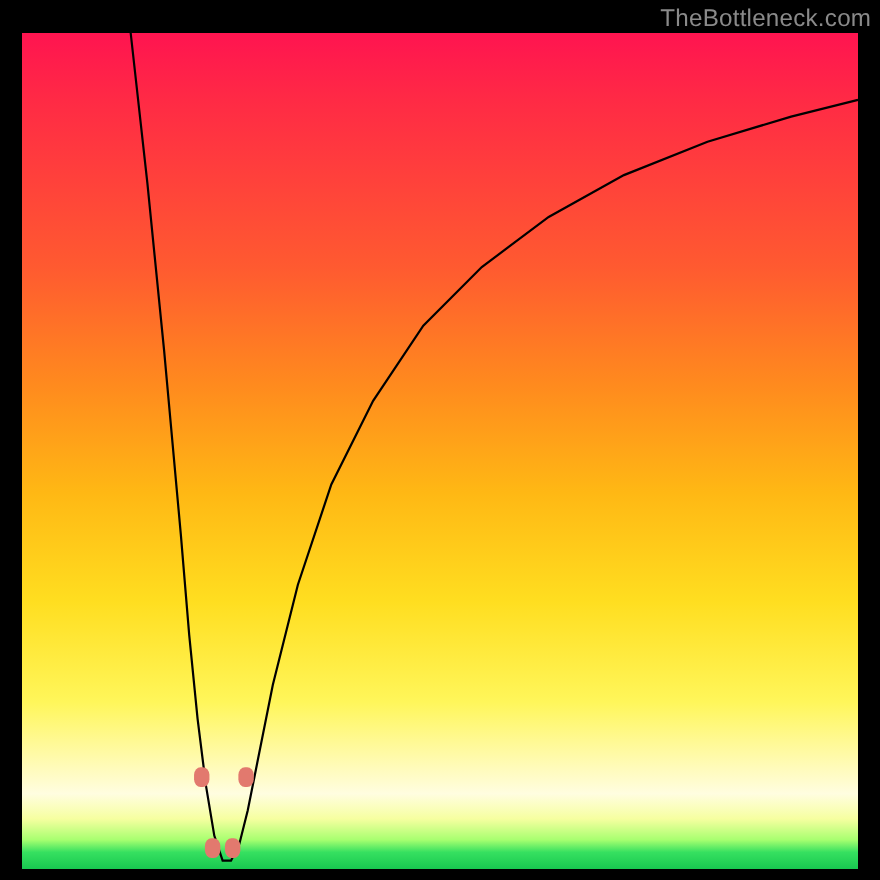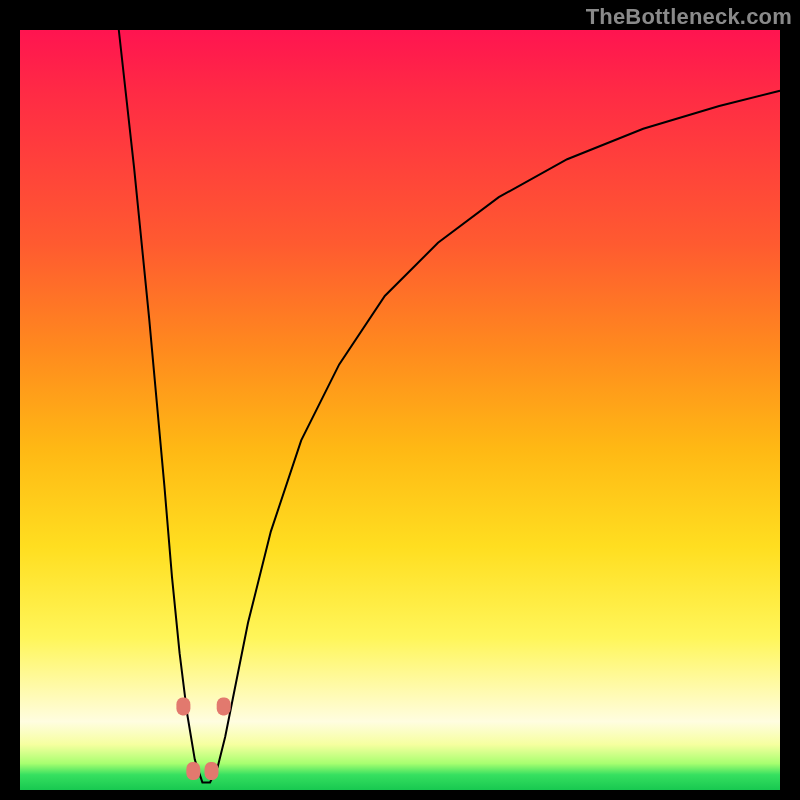--- a/index.html
+++ b/index.html
@@ -41,21 +41,21 @@
       #36e060 98%,
       #18c850 100%
     );
   }
   .watermark {
     position: absolute;
     top: 4px;
     right: 8px;
     color: #8a8a8a;
     font-size: 22px;
-    font-weight: 700;
+    font-weight: 400;
     letter-spacing: 0.2px;
     z-index: 10;
   }
   svg.curve {
     position: absolute;
     left: 0;
     top: 0;
     width: 760px;
     height: 760px;
     overflow: visible;

